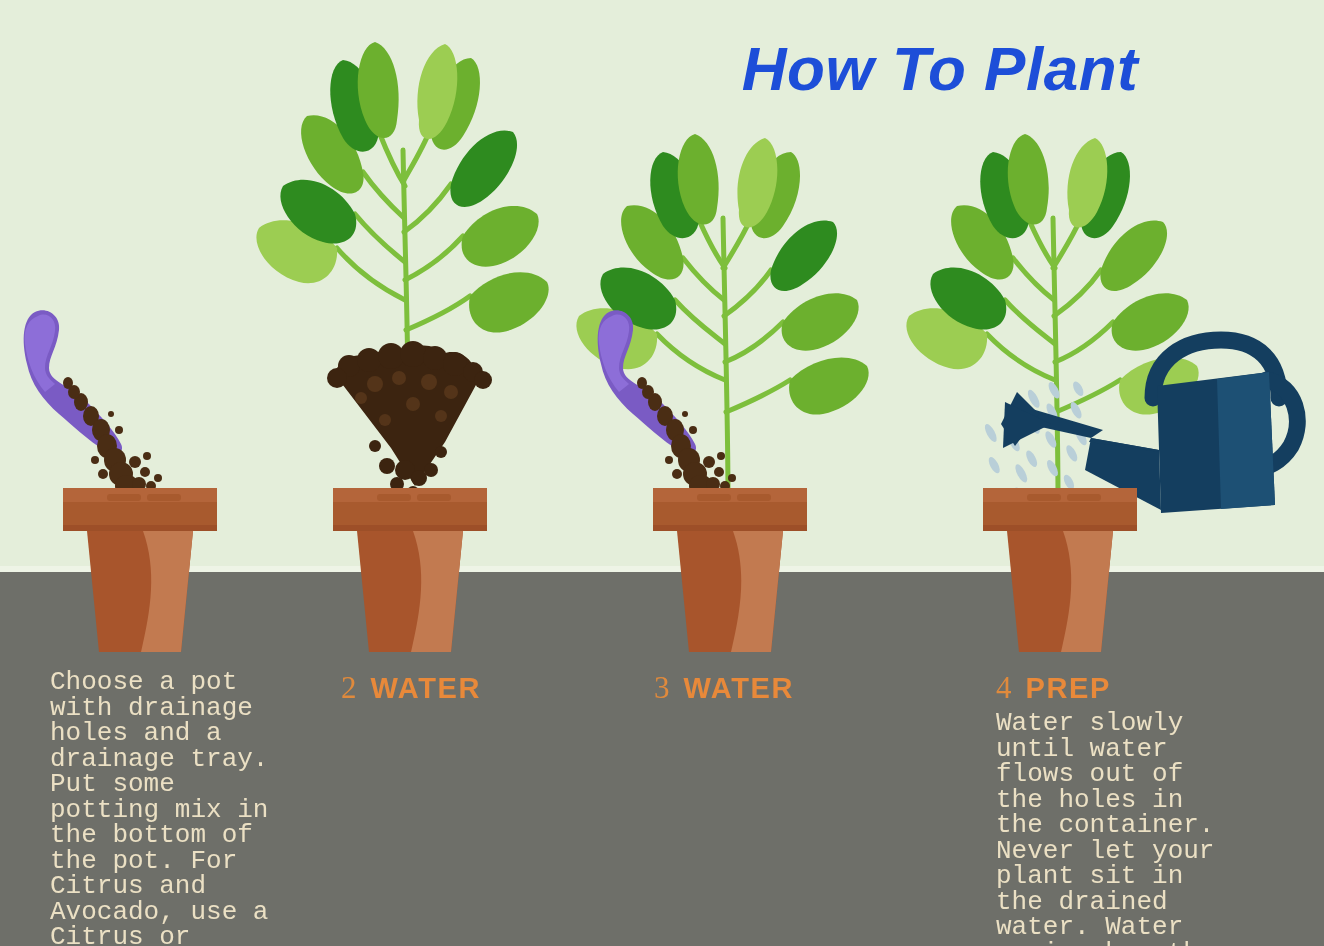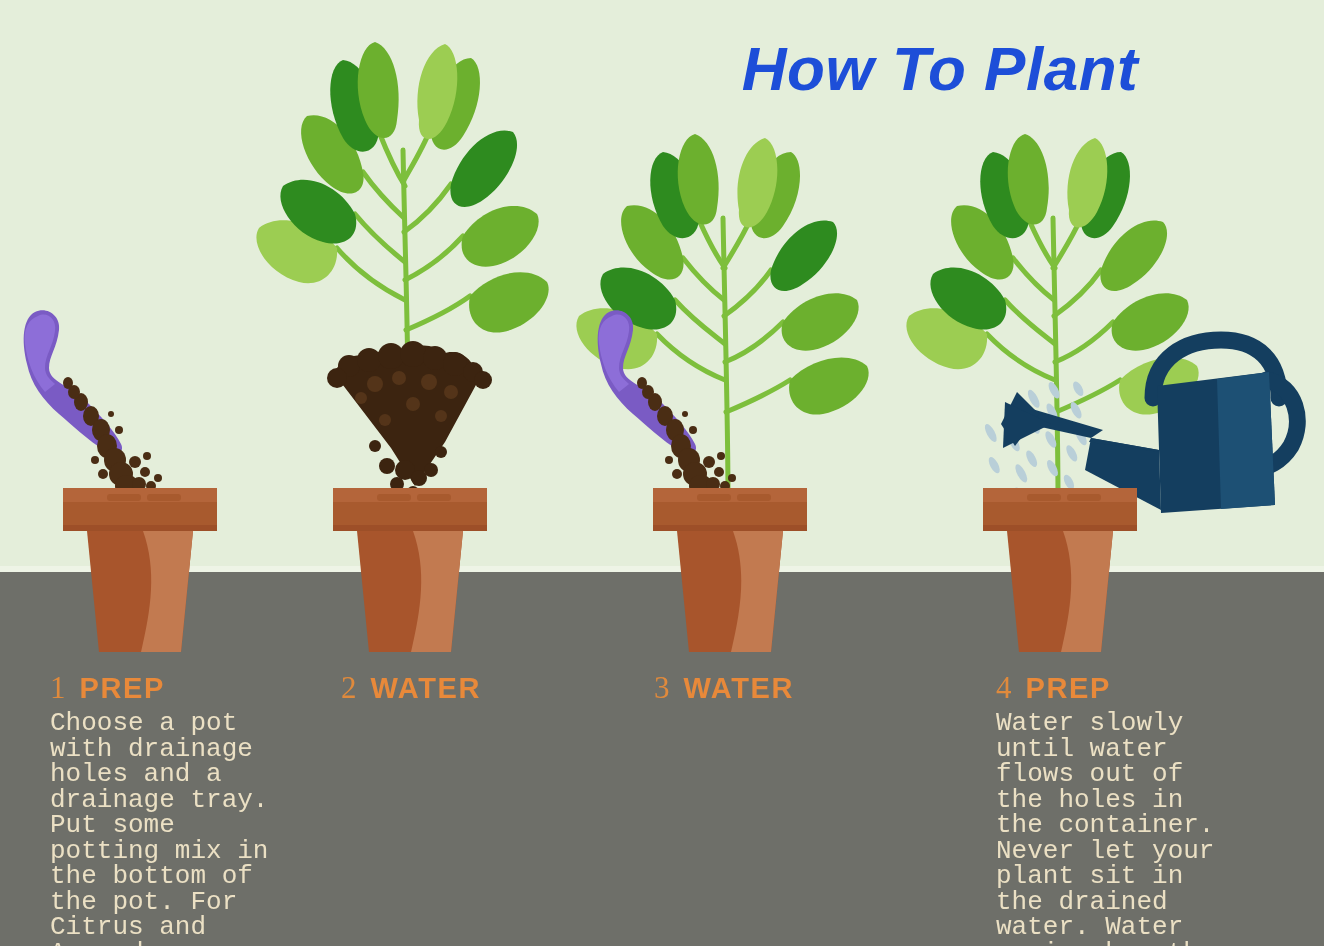--- a/index.html
+++ b/index.html
@@ -381,23 +381,20 @@
         <rect x="88" y="488" width="154" height="43" fill="#a85a2e"></rect>
         <rect x="88" y="488" width="154" height="14" fill="#b4653a"></rect>
         <rect x="132" y="494" width="34" height="7" rx="3" fill="#a85a2e"></rect>
         <rect x="172" y="494" width="34" height="7" rx="3" fill="#a85a2e"></rect>
         <rect x="88" y="525" width="154" height="6" fill="#9d4f28"></rect>
       </g>
     </svg>
   </div>
 
   <div class="step-text" style="left:50px; top:670px; width:248px;">
-    <div class="step-head">
-      <span class="step-num">1</span><span class="step-title">PREP</span>
-    </div>
     <div class="step-body">Choose a pot with drainage holes and a drainage tray. Put some potting mix in the bottom of the pot. For Citrus and Avocado, use a Citrus or Cactus mix for better drainage.</div>
   </div>
 
   <div class="step-text" style="left:341px; top:670px; width:230px;">
     <div class="step-head">
       <span class="step-num">2</span><span class="step-title">WATER</span>
     </div>
   </div>
 
   <div class="step-text" style="left:654px; top:670px; width:240px;">

